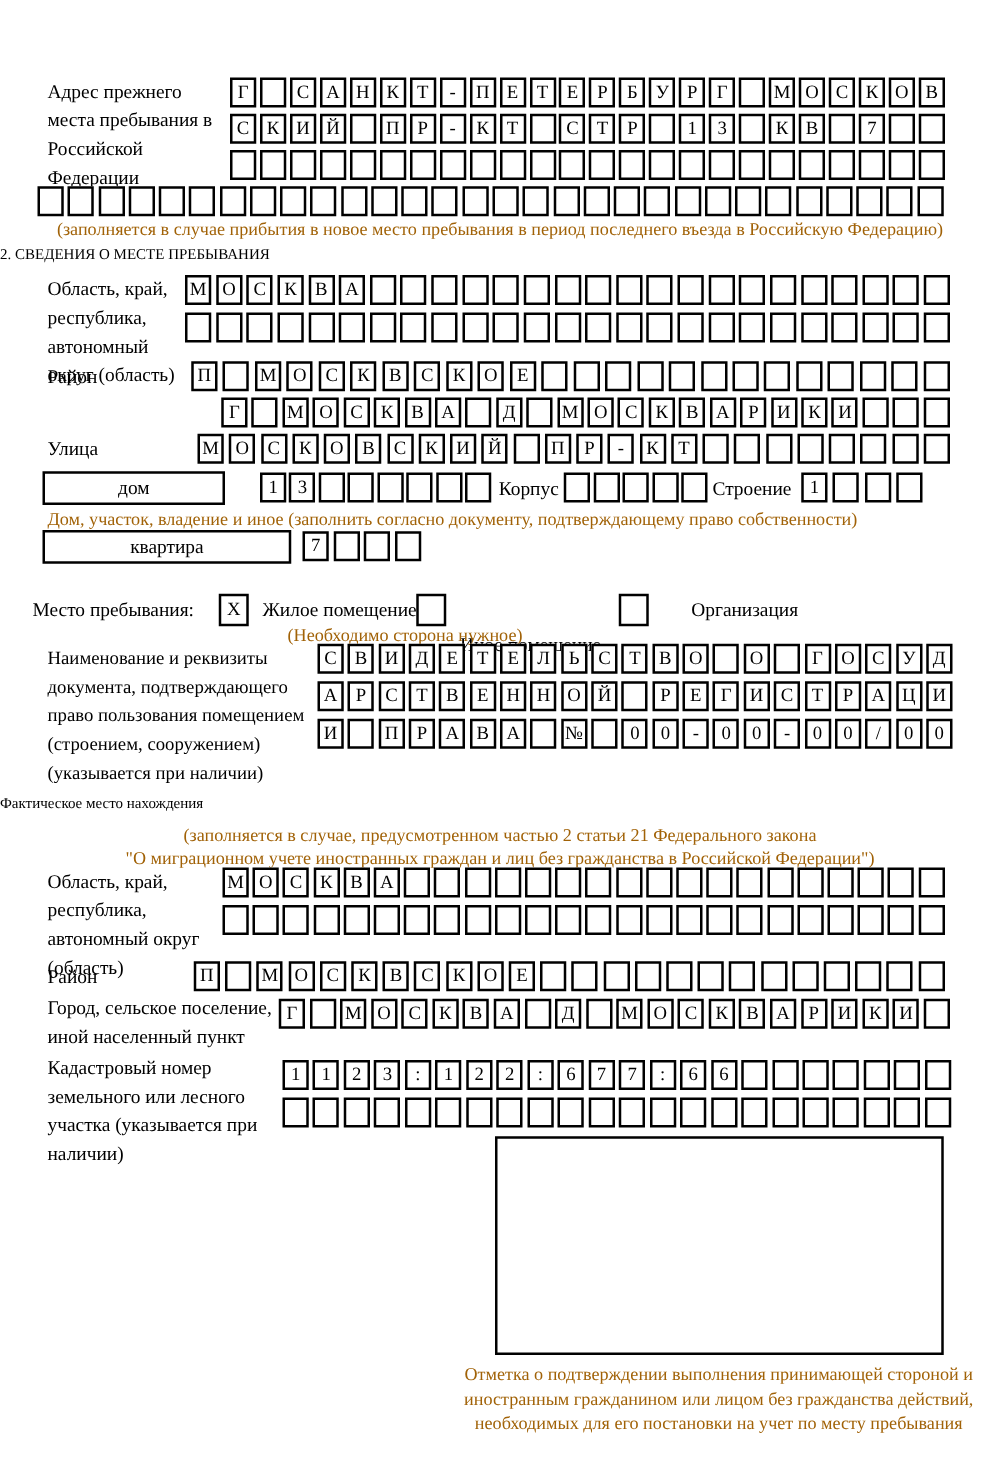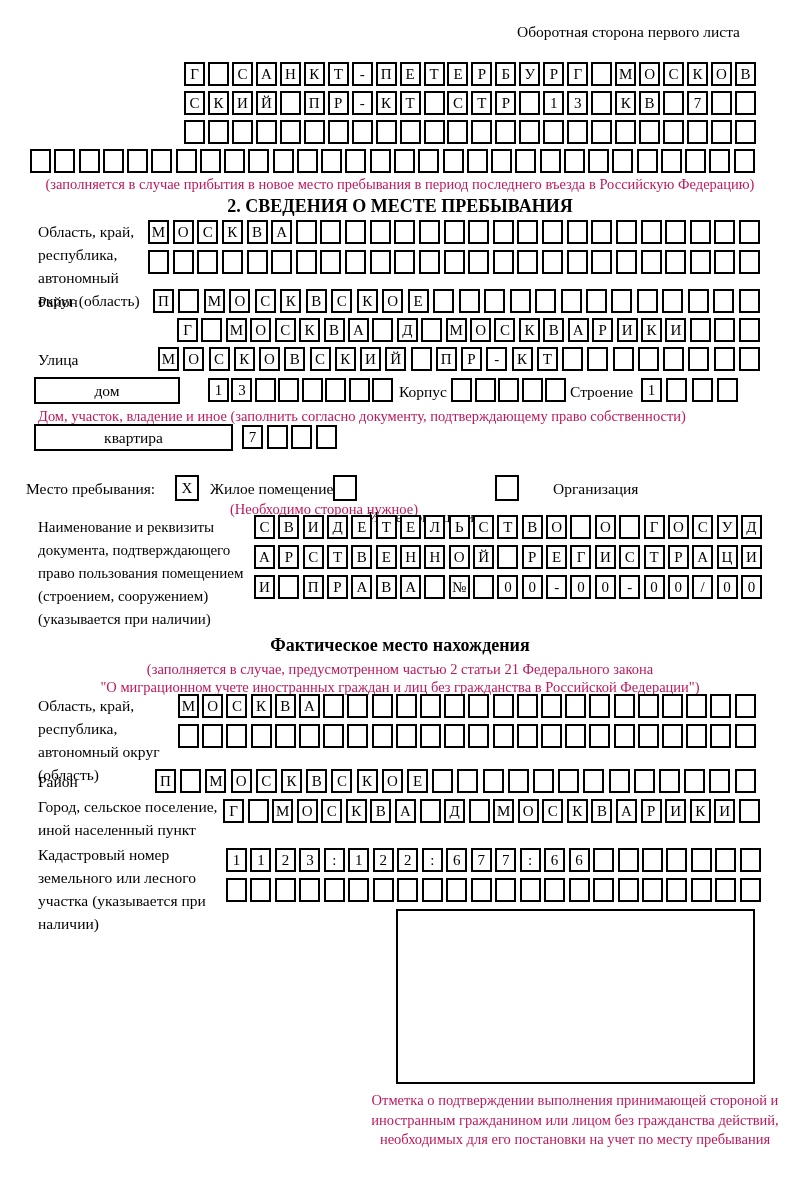--- a/index.html
+++ b/index.html
@@ -2,22 +2,22 @@
 <html><head>
 <meta charset="utf-8">
 <style>
   html,body{margin:0;padding:0;background:#fff;}
   .page{
     position:relative;width:800px;height:1180px;background:#ffffff;
     font-family:"Liberation Serif","DejaVu Serif",serif;color:#000;overflow:hidden;
   }
   .abs{position:absolute;}
   .lbl{font-size:15.5px;line-height:23px;color:#000;}
-  .note{font-size:14.5px;line-height:18px;color:#be185d;}
-  .title{font-size:18px;font-weight:bold;text-align:center;width:100%;}
+  .note{font-size:14.5px;line-height:18px;color:#a16207;}
+  .title{font-size:12px;font-weight:normal;text-align:left;width:100%;}
   .center{text-align:center;width:100%;}
   .cells{position:absolute;display:flex;justify-content:space-between;}
   .cell{
     box-sizing:border-box;width:21px;height:24px;border:2px solid #000;
     display:flex;align-items:center;justify-content:center;
     font-size:15px;line-height:1;background:#fff;
   }
   .fieldbox{
     box-sizing:border-box;position:absolute;border:2px solid #000;height:27px;
     display:flex;align-items:center;justify-content:center;font-size:15.5px;background:#fff;
@@ -26,22 +26,22 @@
     box-sizing:border-box;position:absolute;border:2px solid #000;width:24px;height:26px;
     display:flex;align-items:center;justify-content:center;font-size:15px;background:#fff;
   }
   .stampbox{box-sizing:border-box;position:absolute;border:2px solid #000;background:#fff;}
 </style>
 </head>
 <body>
 
 <div class="page">
 
-  <div class="abs lbl" style="top:20px;right:60px;">Оборотная сторона первого листа</div>
-
+
+  <div class="abs lbl" style="left:38px;top:62px;width:140px;">Адрес прежнего места пребывания в Российской Федерации</div>
   <div class="cells" style="left:184px;top:62px;width:572px;">
       <div class="cell">Г</div>
       <div class="cell"></div>
       <div class="cell">С</div>
       <div class="cell">А</div>
       <div class="cell">Н</div>
       <div class="cell">К</div>
       <div class="cell">Т</div>
       <div class="cell">-</div>
       <div class="cell">П</div>

